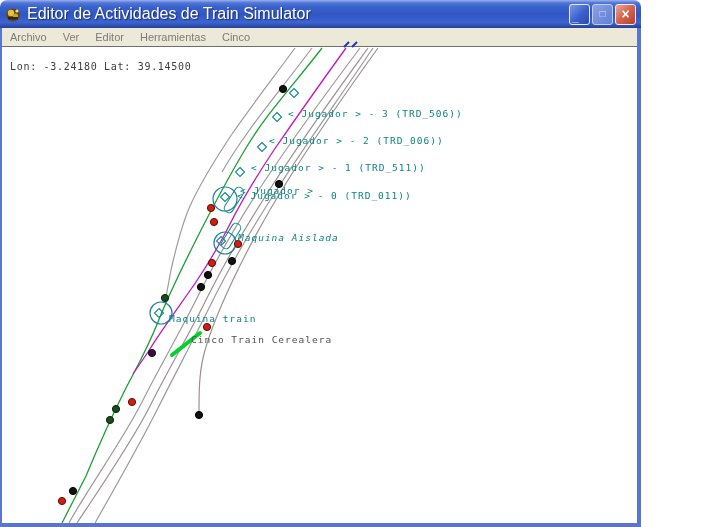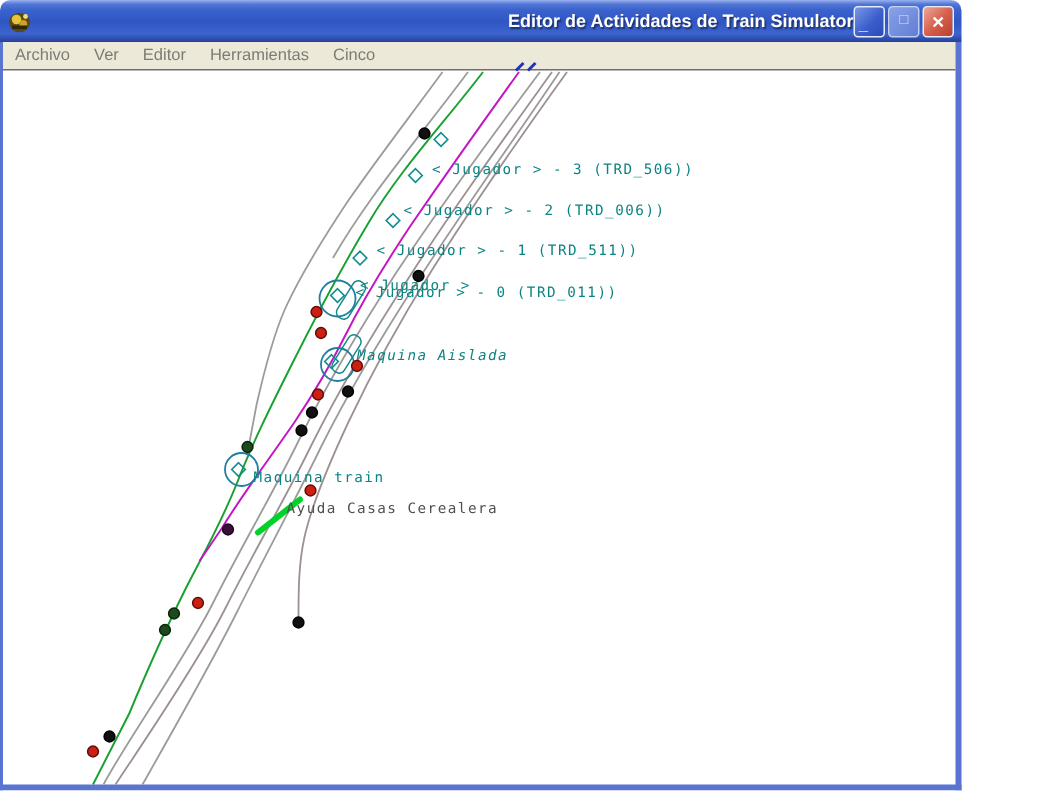--- a/index.html
+++ b/index.html
@@ -10,22 +10,22 @@
   .window{position:absolute;left:0;top:0;width:641px;height:527px;background:#fff;}
   
   .titlebar{
     position:absolute;left:0;top:0;width:641px;height:28px;box-sizing:border-box;
     border-radius:7px 7px 0 0;
     background:linear-gradient(180deg,#9ab1ee 0%,#5277d6 10%,#3a62cc 24%,#3056c4 52%,#3c64cf 80%,#2c4ba8 94%,#25409a 100%);
     display:flex;align-items:center;padding:0 5px;
   }
   .app-icon{width:17px;height:17px;flex:0 0 auto;margin-right:5px;}
   .win-title{
-    flex:1;color:#ffffff;font-weight:bold;font-size:12px;
-    text-shadow:1px 1px 1px #1b2f66;white-space:nowrap;overflow:hidden;text-align:right;
+    flex:1;color:#ffffff;font-weight:normal;font-size:16px;
+    text-shadow:1px 1px 1px #1b2f66;white-space:nowrap;overflow:hidden;
   }
   .winbtns{display:flex;gap:2px;}
   .winbtn{
     width:21px;height:21px;border-radius:3px;border:1px solid #e6ecfa;box-sizing:border-box;
     color:#fff;display:flex;align-items:center;justify-content:center;
     font-size:11px;line-height:1;cursor:default;
   }
   .btn-minimize{background:linear-gradient(135deg,#7a98e8,#3b5ecc 55%,#2a4cb4);}
   .btn-minimize span{transform:translate(-4px,3px);font-weight:bold;}
   .btn-maximize{background:linear-gradient(135deg,#9fb2ec,#6c87da);opacity:.8;font-size:10px;}
@@ -140,24 +140,25 @@
       <circle cx="208" cy="275" r="3.6" fill="#111111" stroke="#000000" stroke-width="1"></circle>
       <circle cx="201" cy="287" r="3.6" fill="#111111" stroke="#000000" stroke-width="1"></circle>
       <circle cx="199" cy="415" r="3.6" fill="#111111" stroke="#000000" stroke-width="1"></circle>
       <circle cx="73" cy="491" r="3.6" fill="#111111" stroke="#000000" stroke-width="1"></circle>
       <circle cx="165" cy="298" r="3.6" fill="#1c4a1c" stroke="#0a260a" stroke-width="1"></circle>
       <circle cx="116" cy="409" r="3.6" fill="#1c4a1c" stroke="#0a260a" stroke-width="1"></circle>
       <circle cx="110" cy="420" r="3.6" fill="#1c4a1c" stroke="#0a260a" stroke-width="1"></circle>
       <circle cx="152" cy="353" r="3.6" fill="#3a1038" stroke="#1d0620" stroke-width="1"></circle>
     </svg>
 
+  <div class="coords">Lon: -3.24180 Lat: 39.14500</div>
 
   <div id="labels">
       <div class="map-label teal" style="left: 288px; top: 109px;">&lt; Jugador &gt; - 3 (TRD_506))</div>
       <div class="map-label teal" style="left: 269px; top: 136px;">&lt; Jugador &gt; - 2 (TRD_006))</div>
       <div class="map-label teal" style="left: 251px; top: 163px;">&lt; Jugador &gt; - 1 (TRD_511))</div>
       <div class="map-label teal" style="left: 240px; top: 186px;">&lt; Jugador &gt;</div>
       <div class="map-label teal" style="left: 237px; top: 191px; text-align: right;">&lt; Jugador &gt; - 0 (TRD_011))</div>
       <div class="map-label teal" style="left: 238px; top: 233px; font-style: italic;">Maquina Aislada</div>
       <div class="map-label teal" style="left: 169px; top: 314px;">Maquina train</div>
-      <div class="map-label gray" style="left: 191px; top: 335px;">Ayuda Casas Cerealera</div>
+      <div class="map-label gray" style="left: 191px; top: 335px;">Cinco Train Cerealera</div>
     </div>
 </div>
 
 </body></html>

